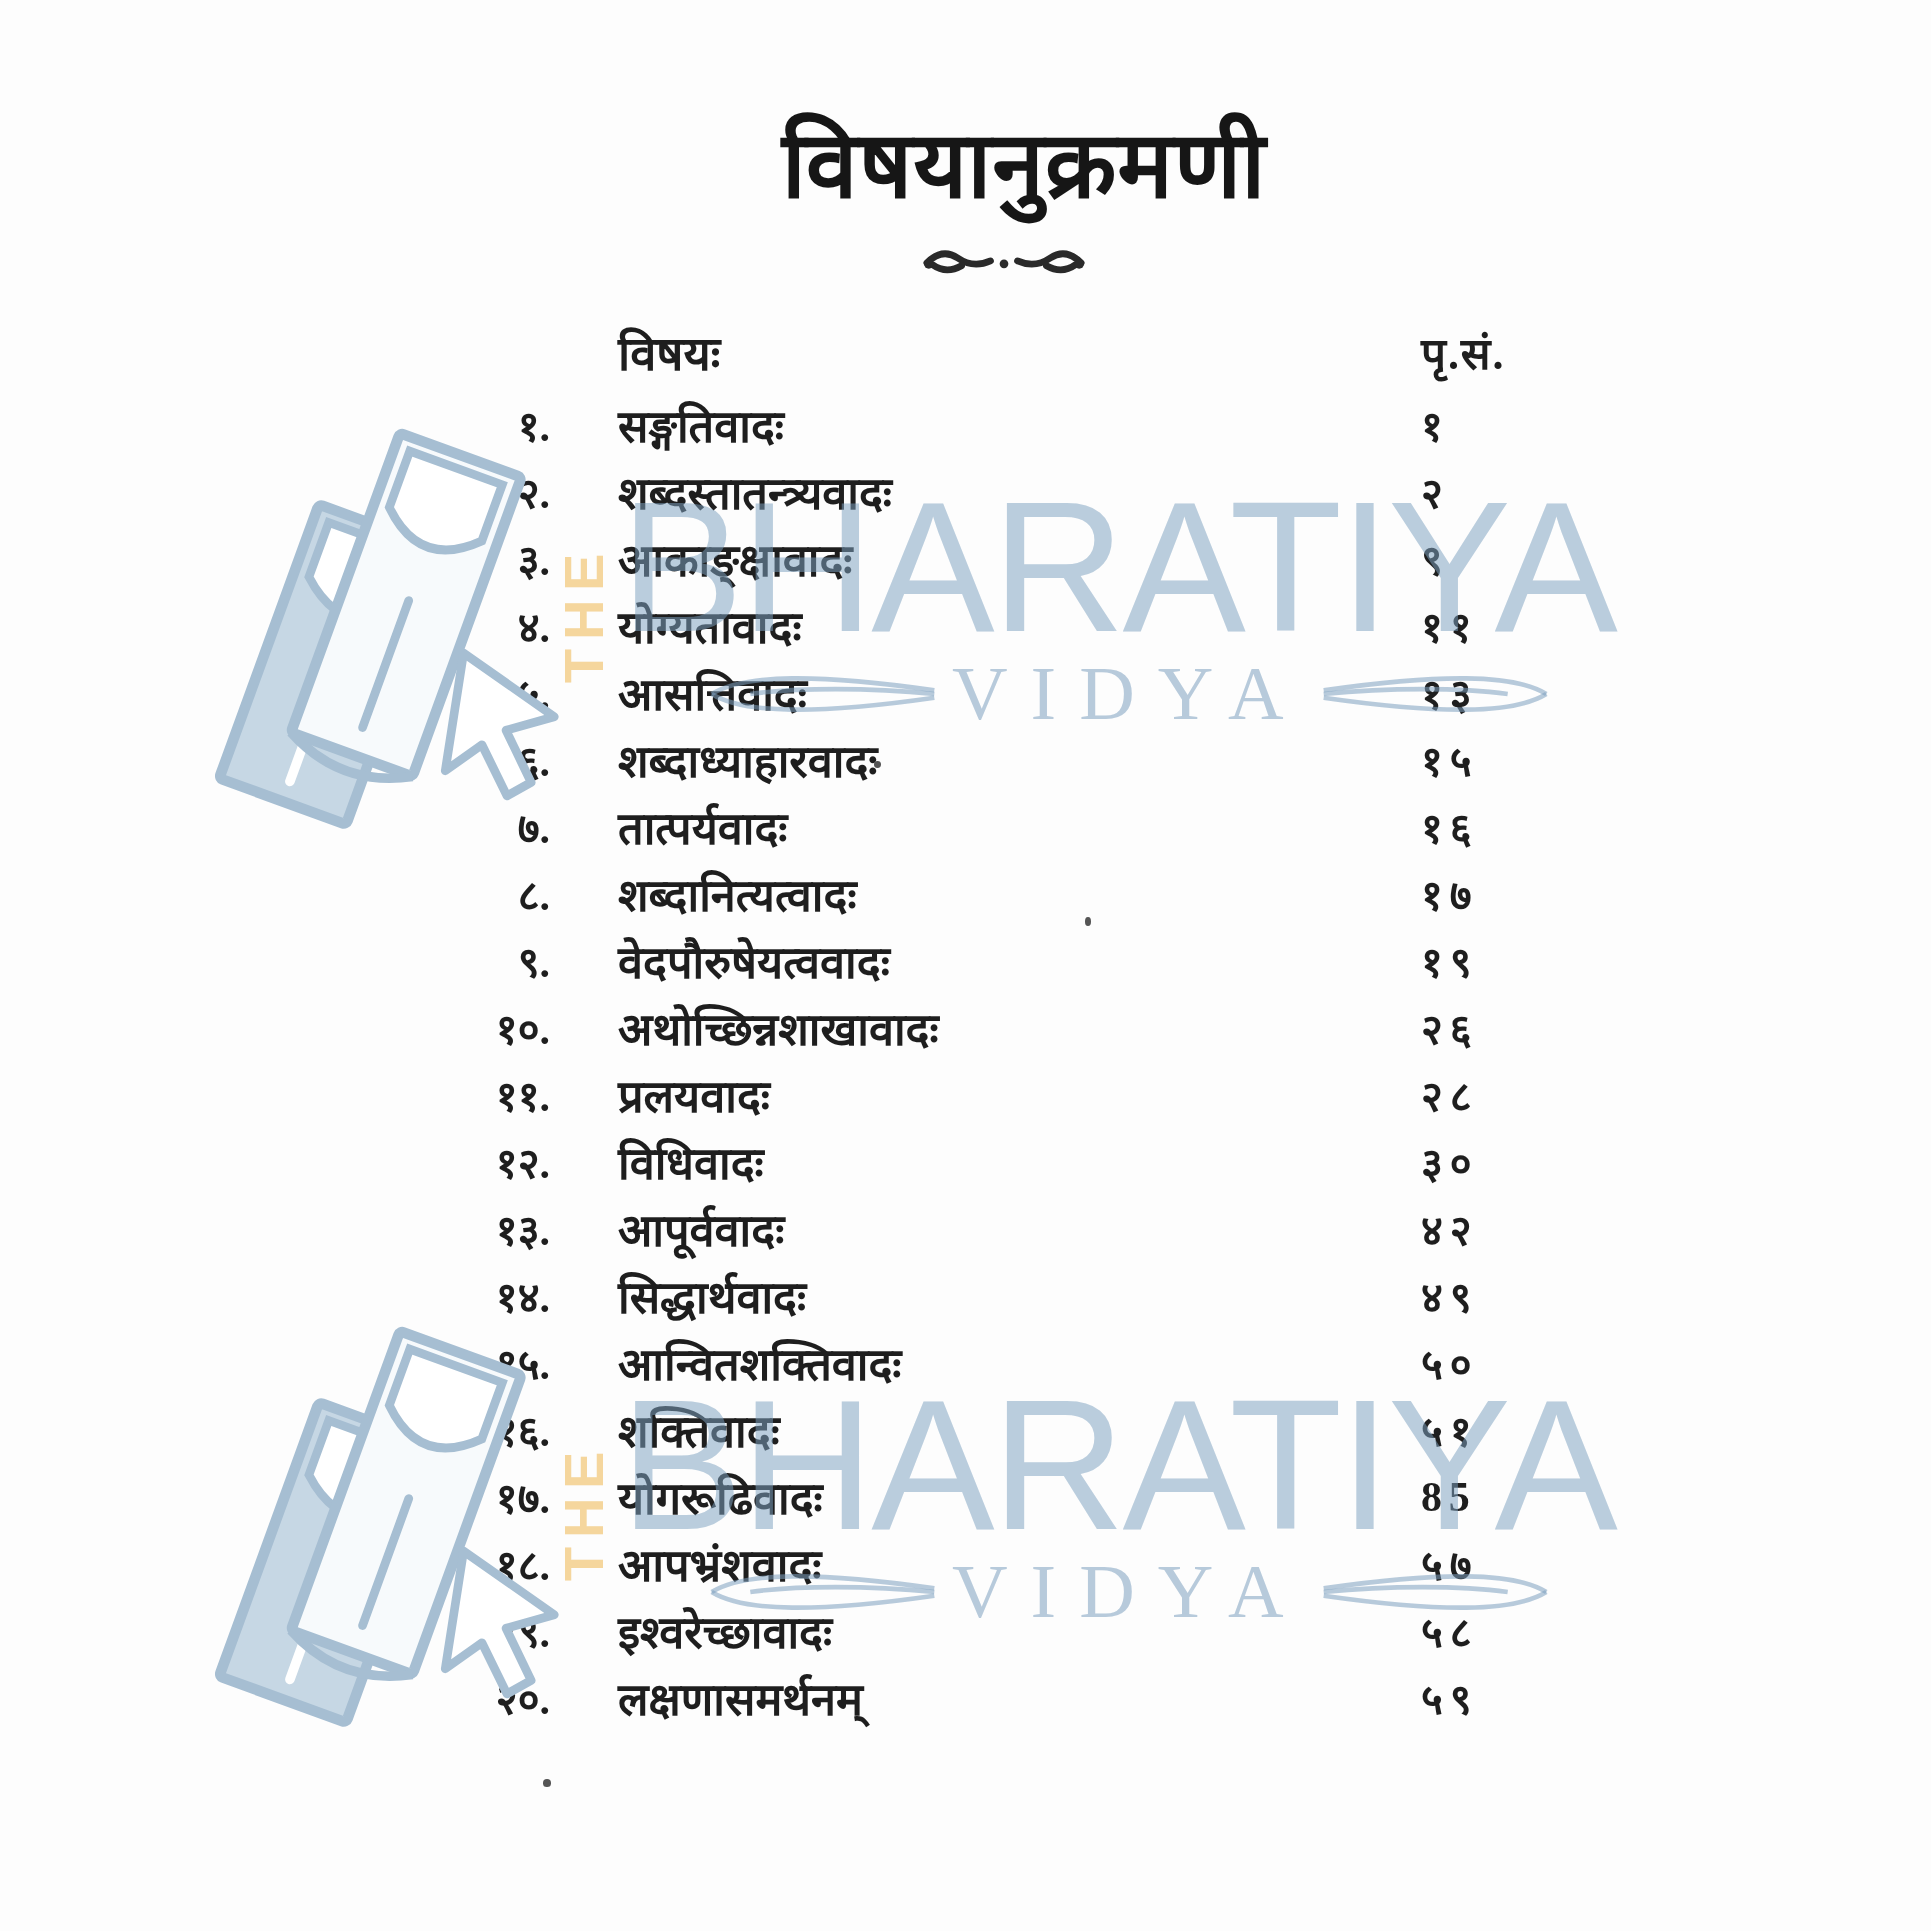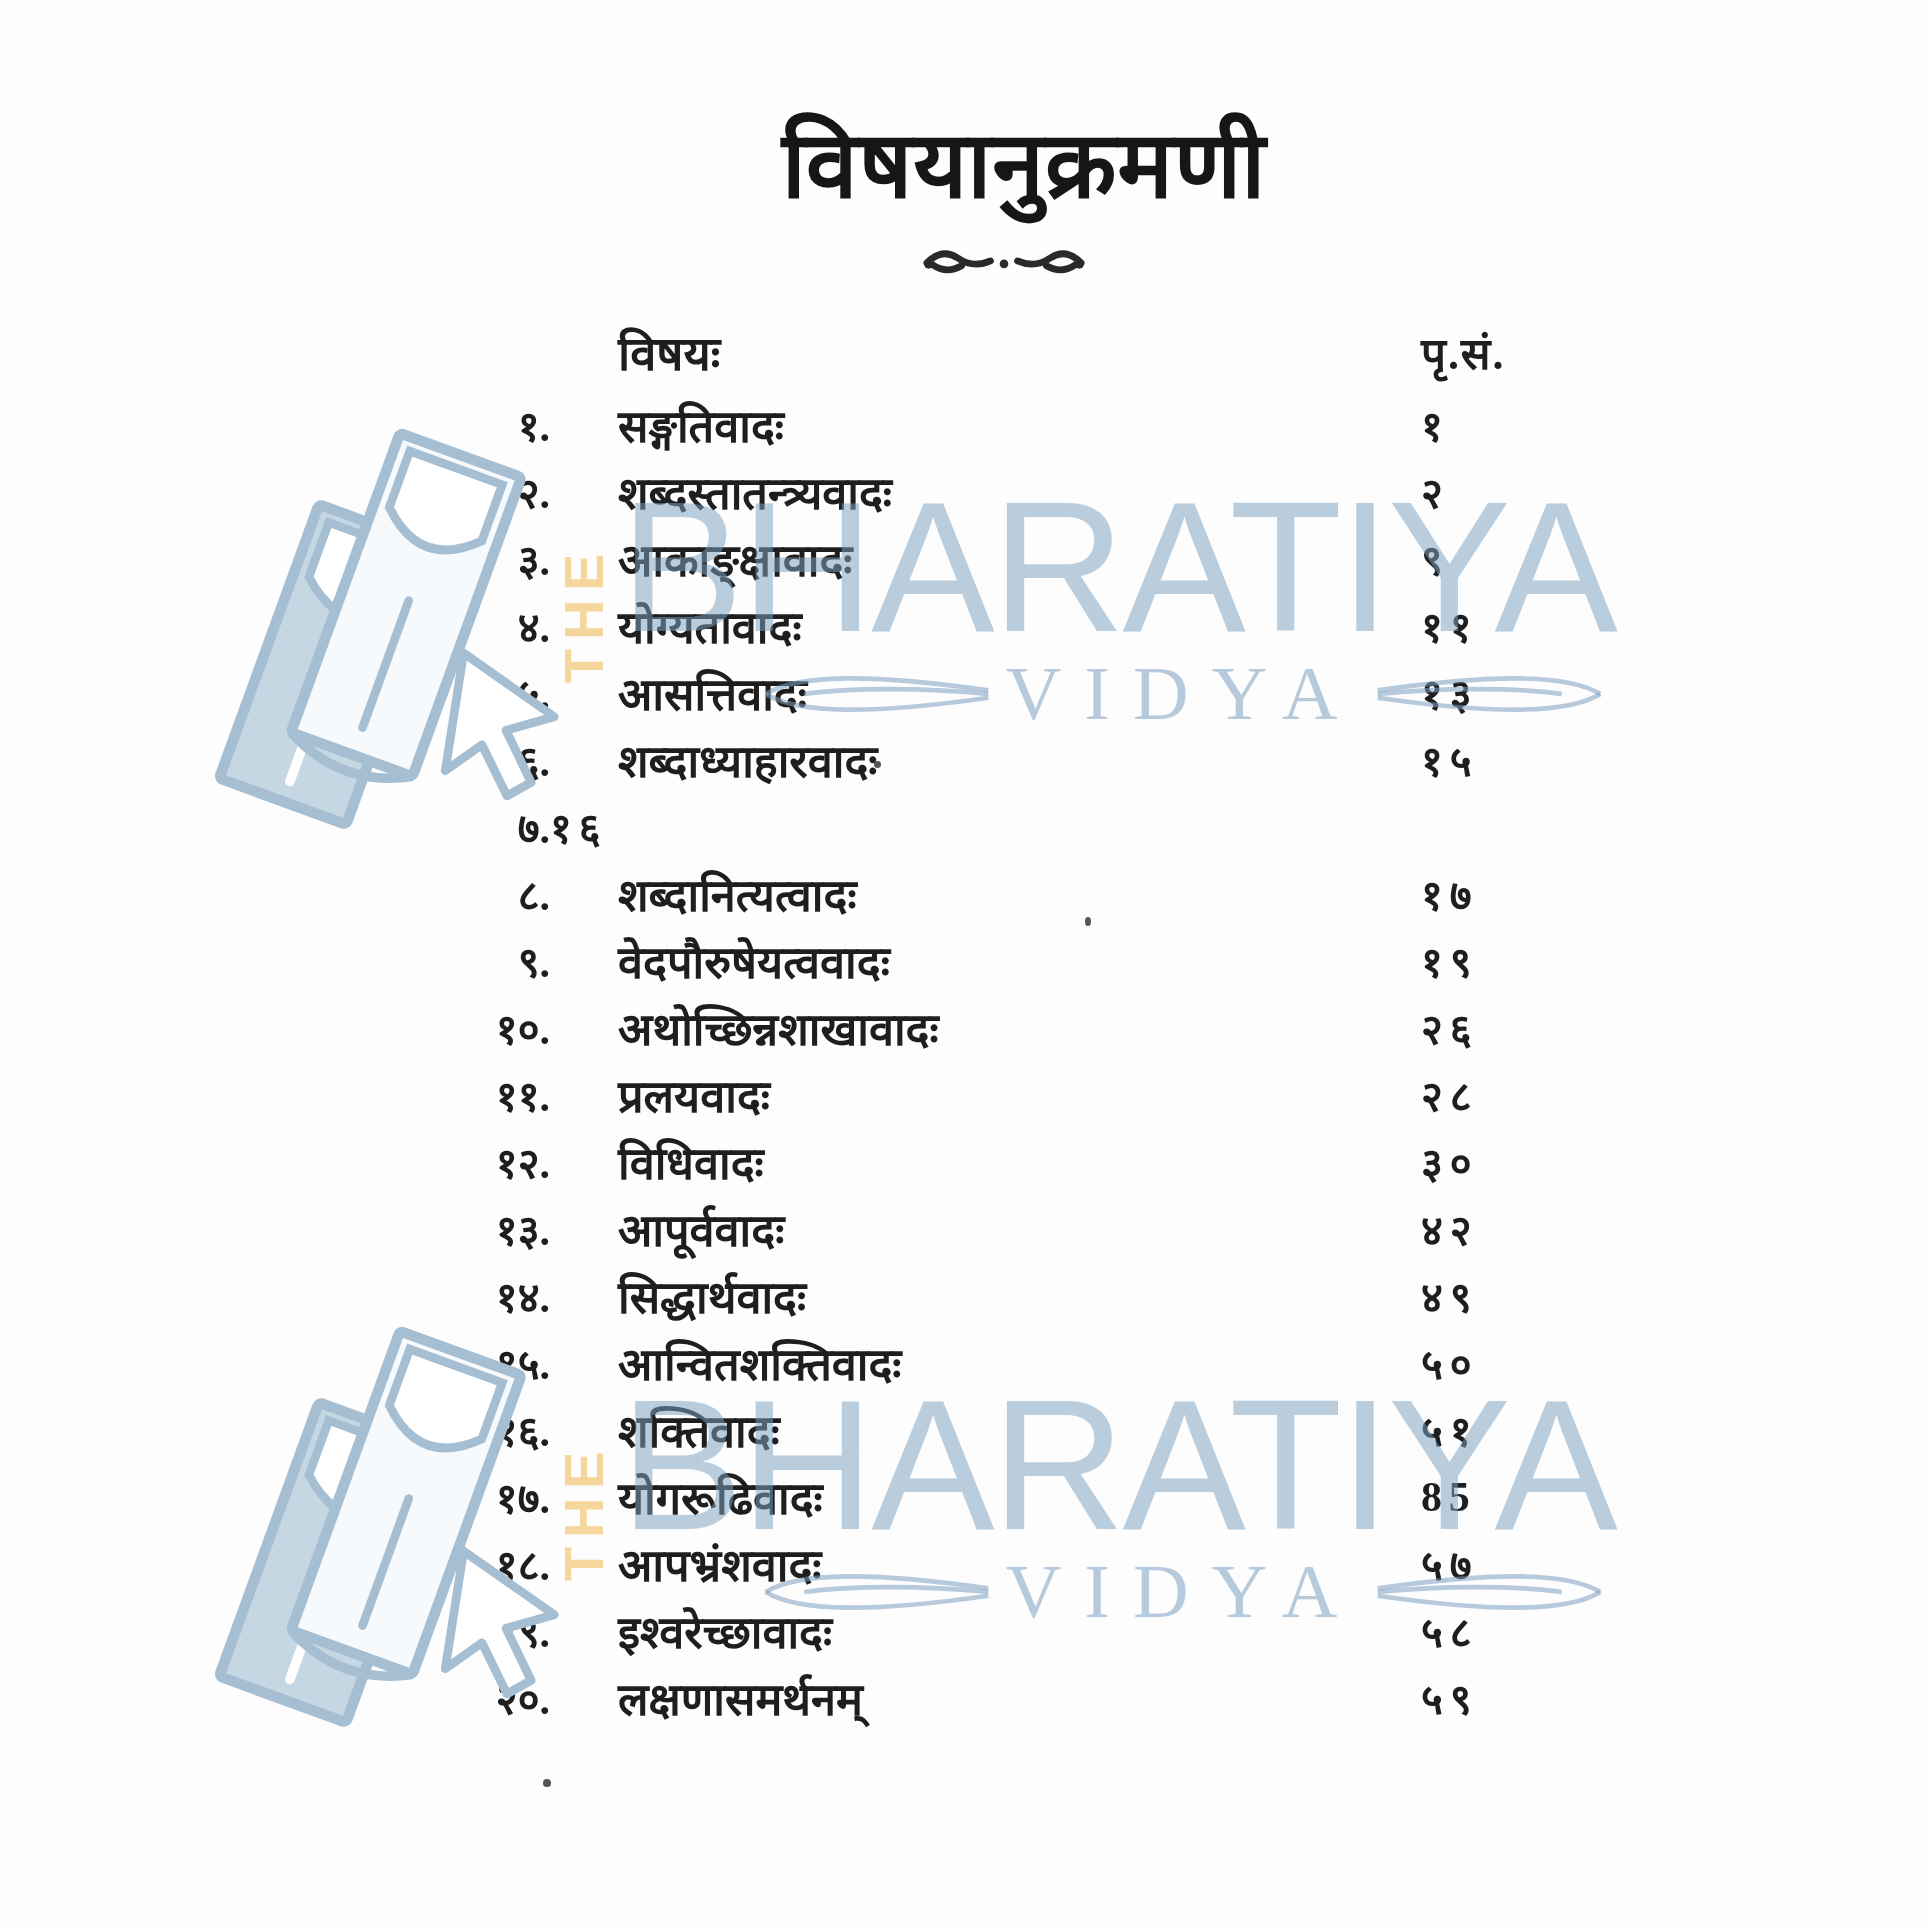--- a/index.html
+++ b/index.html
@@ -39,21 +39,21 @@
     font-family:"Liberation Sans","DejaVu Sans",sans-serif;font-weight:700;
     font-size:56px;letter-spacing:8.7px;color:rgba(242,203,130,0.78);line-height:60px;
   }
   .wm-brand{
     position:absolute;left:620px;top:475px;line-height:1;white-space:nowrap;
     font-family:Liberation Sans, sans-serif;font-weight:400;
     font-size:185px;letter-spacing:-2.9px;color:rgba(125,161,191,0.52);
   }
   .wm-vidya-bar{
     position:absolute;left:816px;top:653px;width:734px;height:81px;
-    display:flex;align-items:center;justify-content:center;gap:13.5px;
+    display:flex;align-items:center;justify-content:flex-end;gap:13.5px;
     color:rgba(125,161,191,0.55);
   }
   .wm-vidya{
     font-family:"Liberation Serif","DejaVu Serif",serif;font-size:77px;line-height:1;
     letter-spacing:23px;font-weight:400;white-space:nowrap;
   }
   .fl{width:230px;height:58px;flex:0 0 auto;}
   .fl.right{transform:scaleX(-1);}
 </style>
 </head>
@@ -115,20 +115,21 @@
       </div>
 
       <div class="row">
         <div class="c-sn">६.</div>
         <div class="c-sub">शब्दाध्याहारवादः</div>
         <div class="c-pg">१५</div>
       </div>
 
       <div class="row">
         <div class="c-sn">७.</div>
+        <div class="c-sub">तात्पर्यवादः</div>
         <div class="c-pg">१६</div>
       </div>
 
       <div class="row">
         <div class="c-sn">८.</div>
         <div class="c-sub">शब्दानित्यत्वादः</div>
         <div class="c-pg">१७</div>
       </div>
 
       <div class="row">

